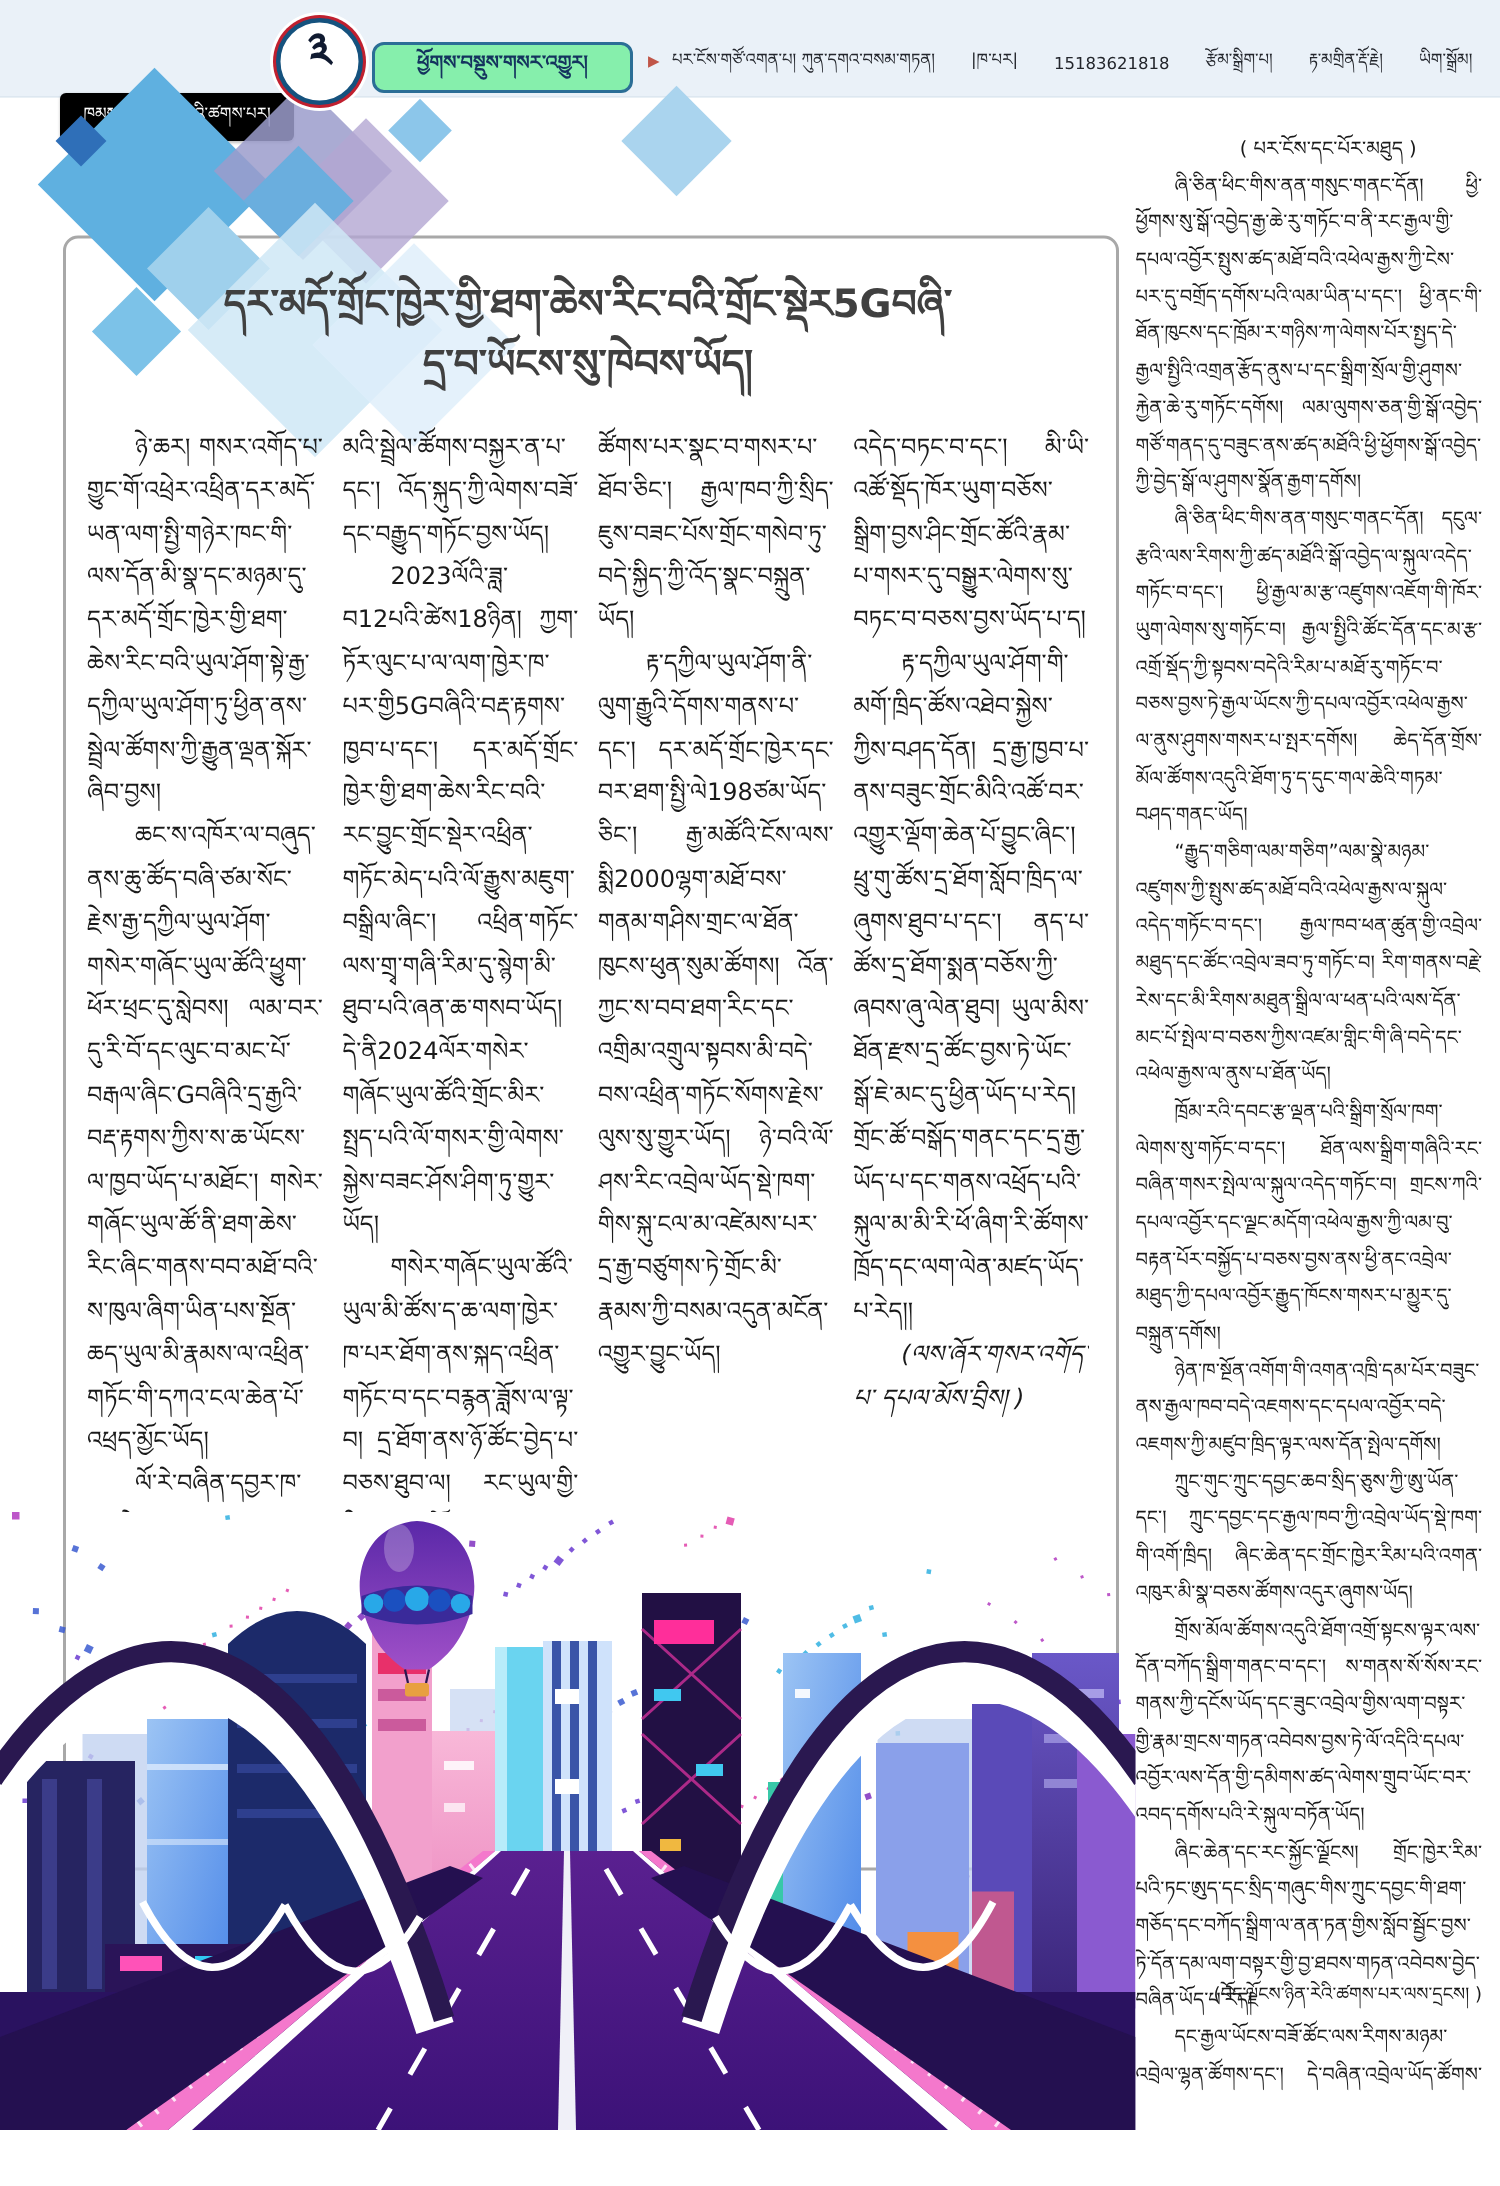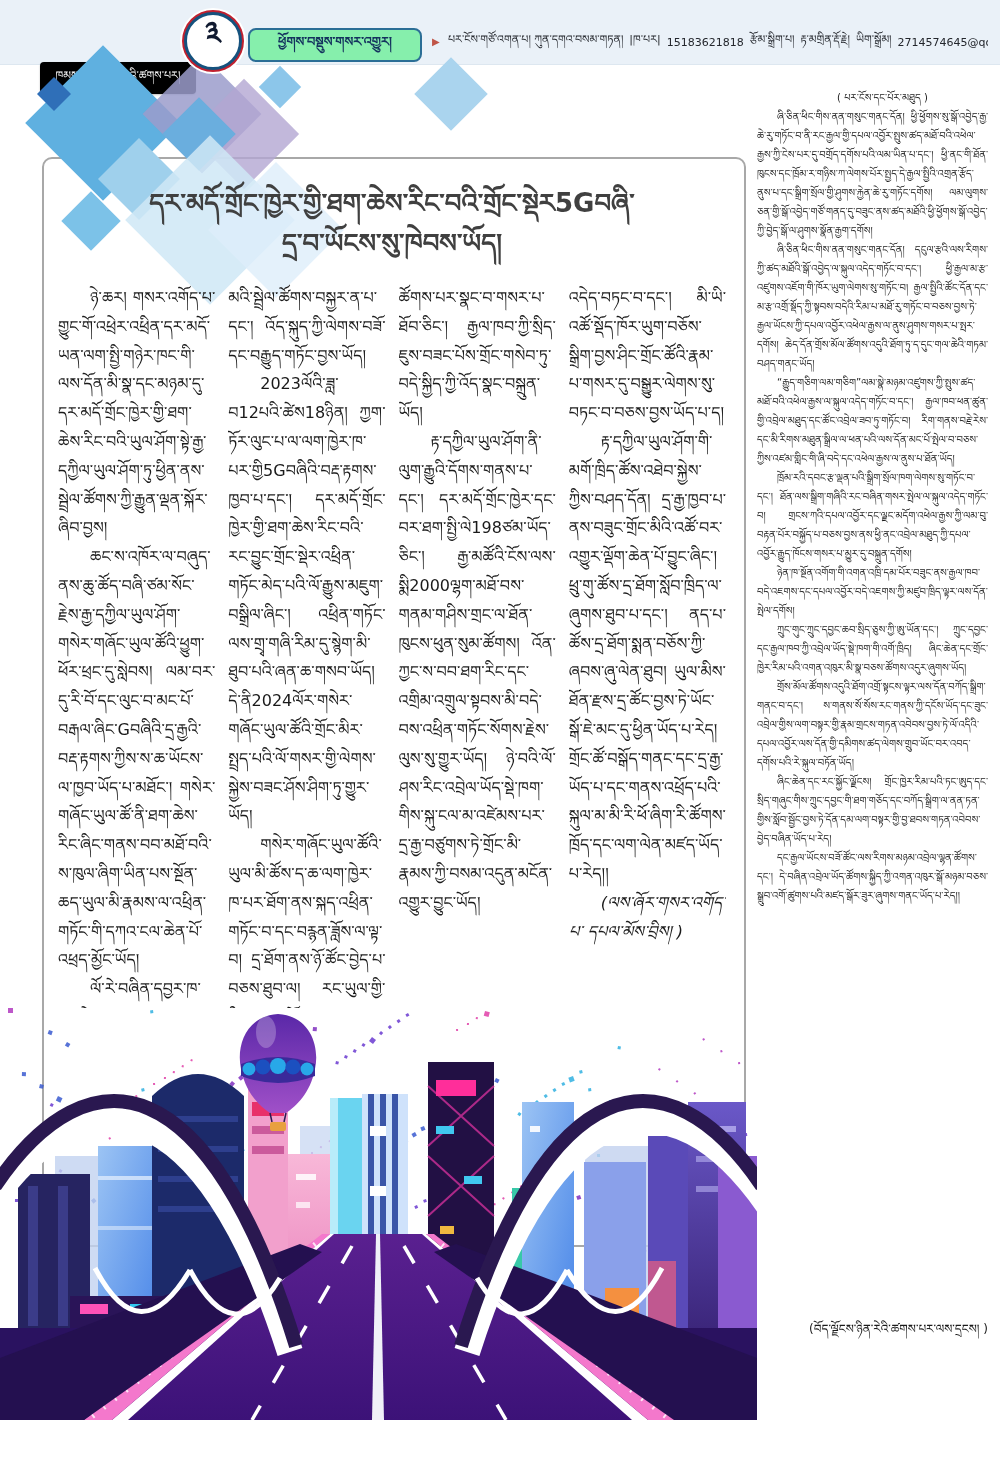--- a/index.html
+++ b/index.html
@@ -24,21 +24,21 @@
     z-index:5;
   }
   .section-box{
     position:absolute;left:248px;top:28px;width:170px;height:30px;background:#86efac;
     border:2px solid #2b6e96;border-radius:8px;display:flex;align-items:center;justify-content:center;
     font-size:13px;font-weight:bold;color:#14335e;white-space:nowrap;overflow:hidden;
   }
   .header-arrow{position:absolute;left:432px;top:36px;font-size:10px;color:#c05548;}
   .info-row{
     position:absolute;left:448px;top:30px;width:540px;height:24px;
-    display:flex;align-items:center;justify-content:flex-start;gap:6px;
+    display:flex;align-items:center;justify-content:flex-start;gap:24px;
     font-size:11px;color:#23262c;white-space:nowrap;overflow:hidden;
   }
   .info-row span{flex:0 0 auto;}
   
   .diamond{position:absolute;transform:rotate(45deg);z-index:2;}
   
   .article-box{
     position:absolute;left:42px;top:157px;width:700px;height:1086px;
     border:2px solid #a8a8a8;border-radius:10px;background:#fff;z-index:1;
   }
@@ -50,21 +50,21 @@
     position:absolute;left:58px;top:284px;width:668px;height:724px;z-index:6;
     display:flex;gap:13px;overflow:hidden;
   }
   .col{flex:1 1 0;font-size:16px;line-height:1.8;text-align:justify;overflow:hidden;}
   .col p{margin:0;text-indent:2em;}
   .col p:first-child.cont{text-indent:0;}
   .byline{margin-top:4px;text-indent:3em;font-style:italic;}
   
   .side-col{
     position:absolute;left:757px;top:88px;width:231px;height:1306px;z-index:6;
-    font-size:10px;line-height:1.9;text-align:justify;overflow:hidden;
+    font-size:13px;line-height:1.9;text-align:justify;overflow:hidden;
   }
   .side-heading{margin:0 0 6px;text-align:center;text-indent:0;}
   .side-col p{margin:0;text-indent:2em;}
   .side-source{
     position:absolute;left:757px;top:1315px;width:231px;z-index:6;
     font-size:12px;text-align:right;white-space:nowrap;overflow:hidden;
   }
   
   .city{position:absolute;left:0;top:1006px;width:757px;height:414px;z-index:4;}
 </style>

